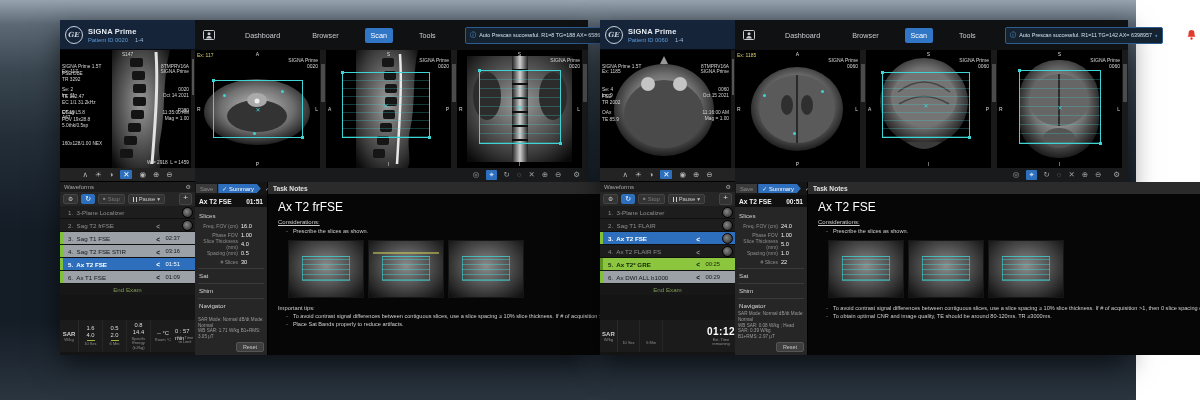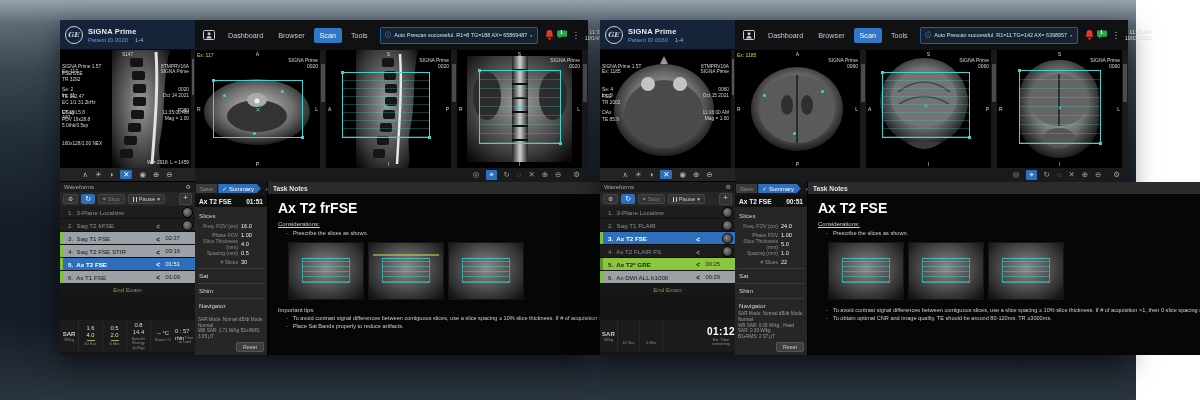--- a/index.html
+++ b/index.html
@@ -73,21 +73,21 @@
   .sar-v{font-size:5.8px;color:#ddd;height:7px;line-height:7px;}
   .sar-cap{font-size:4px;line-height:4.5px;color:#8e8e8e;text-align:center;margin-top:1px;}
   .full .sar-col .tick{width:8px;height:1px;background:#9ab53c;margin-top:1px;}
   .sar-room{width:24px;display:flex;flex-direction:column;justify-content:center;align-items:center;}
   .sar-est{flex:1;display:flex;flex-direction:column;justify-content:center;align-items:center;}
   .mini .sar-room{visibility:hidden;}
   .mini .sar-col:nth-of-type(4){border-right:none;}
   .mini .sar-est .sar-v{font-size:10px;font-weight:bold;color:#fff;letter-spacing:.5px;height:11px;line-height:11px;text-align:right;}
   
   .main{position:absolute;left:135px;top:0;right:0;height:335px;background:#0c0d0e;}
-  .topbar{height:30px;display:flex;align-items:center;gap:3px;padding:0 4px;background:#101113;box-sizing:border-box;}
+  .topbar{height:30px;display:flex;align-items:center;gap:20px;padding:0 4px;background:#101113;box-sizing:border-box;}
   .user-ic{margin:0 4px;flex:none;}
   .tab{font-size:7.2px;color:#c7cbd0;padding:3px 6px;border-radius:2px;flex:none;}
   .tab.active{background:#3276c6;color:#fff;}
   .notif{margin-left:3px;height:17px;display:flex;align-items:center;gap:3px;background:#15222f;
     border:1px solid #2d5c92;border-radius:2px;padding:0 4px;box-sizing:border-box;width:158px;flex:none;}
   .notif .info{color:#5fa3e7;font-size:6.5px;flex:none;}
   .notif .msg{font-size:5.4px;color:#cfe0f0;white-space:nowrap;overflow:hidden;flex:1;}
   .notif .bdot{color:#4c8cd6;font-size:4.5px;flex:none;}
   .bell{margin-left:4px;flex:none;}
   .chat{position:relative;flex:none;}
@@ -139,21 +139,21 @@
   .plabel{width:40px;text-align:right;font-size:5px;color:#8f8f8f;padding-right:3px;flex:none;}
   .pval{font-size:5.6px;color:#f0f0f0;}
   .pfoot{position:absolute;left:3px;right:3px;bottom:15px;font-size:4.6px;line-height:5.8px;color:#9b9b9b;}
   .reset{position:absolute;right:3px;bottom:3px;background:#3e3e3e;border:1px solid #555;color:#c4c4c4;
     font-size:5.4px;padding:1px 6px;border-radius:2px;}
   .tnotes{flex:1;background:#060606;position:relative;}
   .tn-head{height:12px;background:#2b2b2b;display:flex;justify-content:space-between;align-items:center;
     padding:0 5px;font-size:6.6px;font-weight:bold;color:#e2e2e2;}
   .pencil{color:#c9c9c9;font-size:6.5px;}
   .tn-body{padding:6px 10px;color:#cfcfcf;}
-  .tn-title{font-size:14px;font-weight:bold;color:#fff;margin-bottom:5px;}
+  .tn-title{font-size:12px;font-weight:normal;color:#fff;margin-bottom:5px;}
   .tn-cons{font-size:6px;text-decoration:underline;margin-bottom:3px;}
   .tn-li{font-size:5.6px;margin:2px 0 2px 8px;white-space:nowrap;overflow:hidden;}
   .tn-li::before{content:"-";margin-right:5px;color:#9a9a9a;}
   .thumbs{display:flex;gap:4px;margin:6px 0 7px 10px;}
   .thumb-img{width:74px;height:56px;position:relative;border:1px solid #161616;
     background:radial-gradient(ellipse at 50% 45%,#8c8c8c 0%,#4a4a4a 50%,#0c0c0c 100%);}
   .thumb-img::after{content:"";position:absolute;left:18%;right:18%;top:26%;bottom:28%;
     border:1px solid rgba(63,212,212,.6);
     background:repeating-linear-gradient(0deg,rgba(63,212,212,.45) 0 1px,transparent 1px 5px);}
   .screen-0 .thumb-img:nth-child(2)::before{content:"";position:absolute;left:6%;right:6%;top:20%;height:2px;

